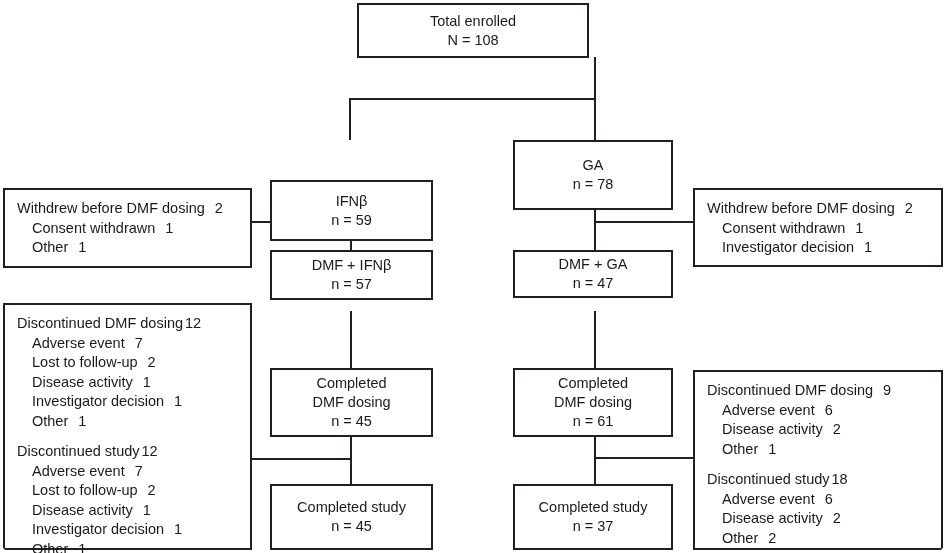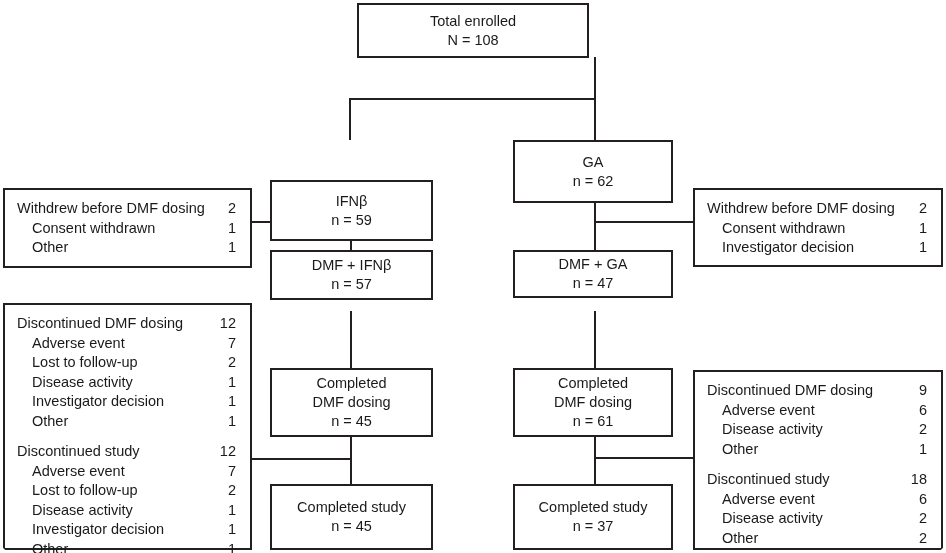--- a/index.html
+++ b/index.html
@@ -36,21 +36,21 @@
     display: block;
     white-space: nowrap;
   }
   .detail-box {
     padding: 9px 14px 9px 12px;
     font-size: 14.5px;
     line-height: 19.5px;
   }
   .drow {
     display: flex;
-    justify-content: space-between;
+    justify-content: flex-start;
     align-items: baseline;
     white-space: nowrap;
   }
   .drow.indent .dlabel {
     padding-left: 15px;
   }
   .dlabel { flex: 0 1 auto; }
   .dval { flex: 0 0 auto; text-align: right; min-width: 18px; }
   .dgap { height: 11px; }
   .line {
@@ -86,23 +86,23 @@
   <div class="box center-box" style="left:357px; top:3px; width:232px; height:55px;">
     <span class="ln">Total enrolled</span>
     <span class="ln">N = 108</span>
   </div>
 
   <div class="box center-box" style="left:270px; top:140px; width:163px; height:61px;margin-top:40px;">
     <span class="ln">IFNβ</span>
     <span class="ln">n = 59</span>
   </div>
 
-  <div class="box center-box" style="left:513px; top:140px; width:160px; height:63px;">
+  <div class="box center-box" style="left:513px; top:140px; width:160px; height:70px;">
     <span class="ln">GA</span>
-    <span class="ln">n = 62</span>
+    <span class="ln">n = 78</span>
   </div>
 
   <div class="box center-box" style="left:270px; top:250px; width:163px; height:50px;">
     <span class="ln">DMF + IFNβ</span>
     <span class="ln">n = 57</span>
   </div>
 
   <div class="box center-box" style="left:513px; top:250px; width:160px; height:48px;">
     <span class="ln">DMF + GA</span>
     <span class="ln">n = 47</span>

